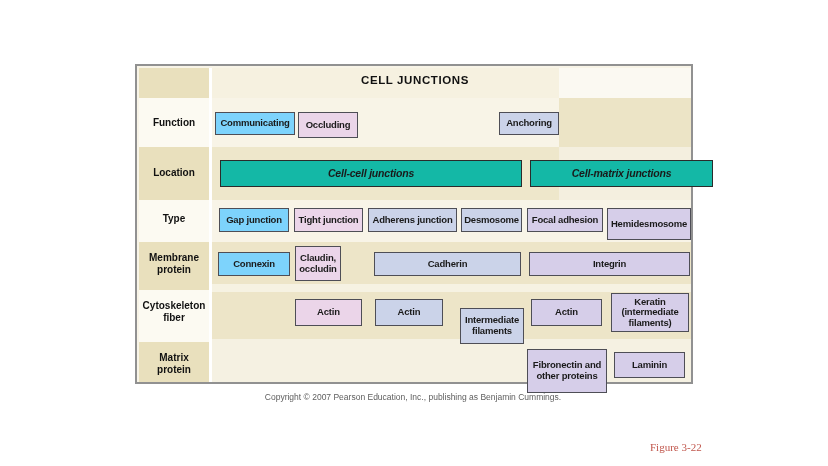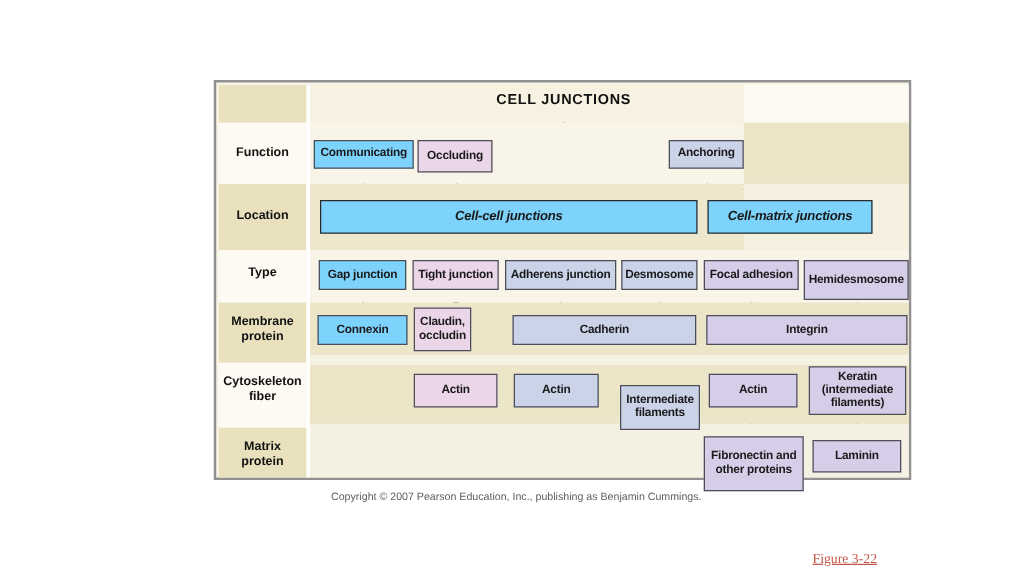--- a/index.html
+++ b/index.html
@@ -1,45 +1,45 @@
 <!DOCTYPE html>
 <html><head>
 <meta charset="utf-8">
 <style>
   html,body{margin:0;padding:0;background:#ffffff;}
   .page{position:relative;width:828px;height:466px;background:#ffffff;overflow:hidden;
         font-family:"Liberation Sans","DejaVu Sans",sans-serif;}
   .diagram{position:absolute;left:135px;top:64px;width:554px;height:316px;
-           border:2px solid #919191;background:#f8f4e7;margin-left:36px;}
+           border:2px solid #919191;background:#f8f4e7;}
   .band{position:absolute;}
   .dtitle{position:absolute;left:75px;top:8px;width:406px;text-align:center;
           font-weight:bold;font-size:11.5px;letter-spacing:0.6px;color:#111;}
   .rowlabel{position:absolute;left:0px;width:74px;text-align:center;font-weight:bold;
             font-size:10px;line-height:1.2;color:#111;white-space:pre-line;
             transform:translateY(-50%);}
   .box{position:absolute;display:flex;align-items:center;justify-content:center;
        box-sizing:border-box;border:1px solid #4e4e56;font-weight:bold;font-size:9.5px;
        letter-spacing:-0.2px;line-height:1.12;text-align:center;white-space:pre-line;
        color:#1a1a1a;}
   .fill-cyan{background:#7dd3fc;}
   .fill-pink{background:#ebd5e9;}
   .fill-blue{background:#cbd3e9;}
   .fill-lav{background:#d6cee9;}
-  .fill-white{background:#7dd3fc;font-style:italic;font-size:10.5px;border-color:#2b2b2b;}
+  .fill-white{background:#14b8a6;font-style:italic;font-size:10.5px;border-color:#2b2b2b;}
   .hline,.vline{position:absolute;background:#2a2a2a;}
   .hline{height:1px;}
   .vline{width:1px;}
   .varrow{position:absolute;width:1px;background:#2a2a2a;}
   .varrow::after{content:'';position:absolute;bottom:-6px;left:-3px;width:0;height:0;
                  border-left:3.5px solid transparent;border-right:3.5px solid transparent;
                  border-top:6px solid #1d1d1d;}
   .copyright{position:absolute;left:135px;top:392px;width:556px;text-align:center;
              font-size:8.5px;color:#5e5e5e;}
   .figlabel{position:absolute;left:650px;top:441px;font-family:"Liberation Serif","DejaVu Serif",serif;
-            font-size:11px;color:#c0564c;text-decoration:underline;}
+            font-size:11px;color:#c0564c;}
 </style>
 </head>
 <body>
 
 <div class="page">
 
   <div class="diagram">
       <div class="varrow" style="left: 513px; top: 266px; height: 14px;"></div>
       <div class="varrow" style="left: 428px; top: 260px; height: 17px;"></div>
       <div class="varrow" style="left: 513px; top: 210px; height: 11px;"></div>
@@ -102,21 +102,21 @@
     <div class="rowlabel" style="top:246px">Cytoskeleton
 fiber</div>
     <div class="rowlabel" style="top:298px">Matrix
 protein</div>
 
     <div class="box fill-cyan" style="left:78px;top:46px;width:80px;height:23px">Communicating</div>
     <div class="box fill-pink" style="left:161px;top:46px;width:60px;height:26px">Occluding</div>
     <div class="box fill-blue" style="left:362px;top:46px;width:60px;height:23px">Anchoring</div>
 
     <div class="box fill-white" style="left:83px;top:94px;width:302px;height:27px">Cell-cell junctions</div>
-    <div class="box fill-white" style="left:393px;top:94px;width:132px;height:27px">Cell-matrix junctions</div>
+    <div class="box fill-white" style="left:393px;top:94px;width:183px;height:27px">Cell-matrix junctions</div>
 
     <div class="box fill-cyan" style="left:82px;top:142px;width:70px;height:24px">Gap junction</div>
     <div class="box fill-pink" style="left:157px;top:142px;width:69px;height:24px">Tight junction</div>
     <div class="box fill-blue" style="left:231px;top:142px;width:89px;height:24px">Adherens junction</div>
     <div class="box fill-blue" style="left:324px;top:142px;width:61px;height:24px">Desmosome</div>
     <div class="box fill-lav" style="left:390px;top:142px;width:76px;height:24px">Focal adhesion</div>
     <div class="box fill-lav" style="left:470px;top:142px;width:84px;height:32px">Hemidesmosome</div>
 
     <div class="box fill-cyan" style="left:81px;top:186px;width:72px;height:24px">Connexin</div>
     <div class="box fill-pink" style="left:158px;top:180px;width:46px;height:35px">Claudin,

